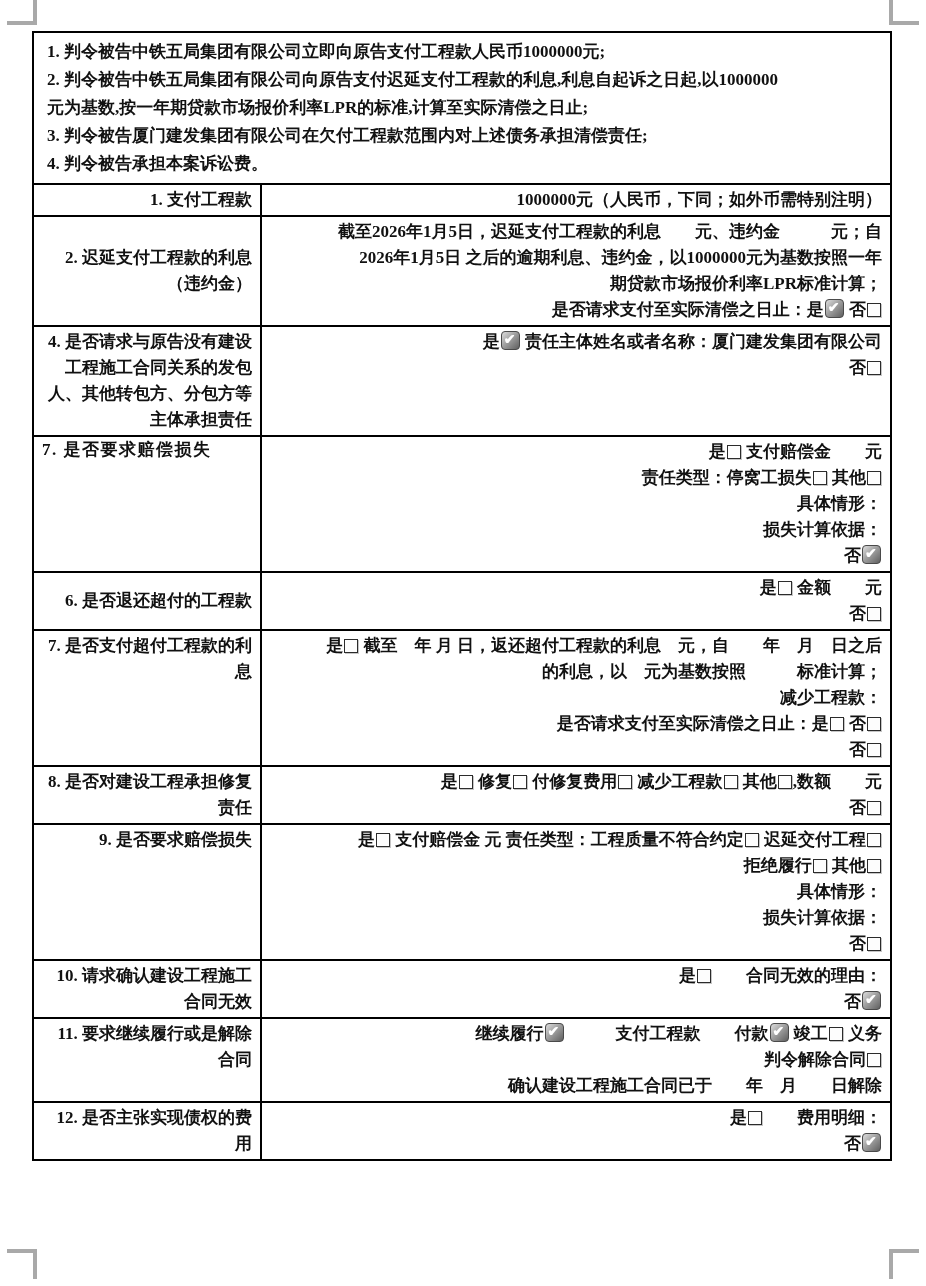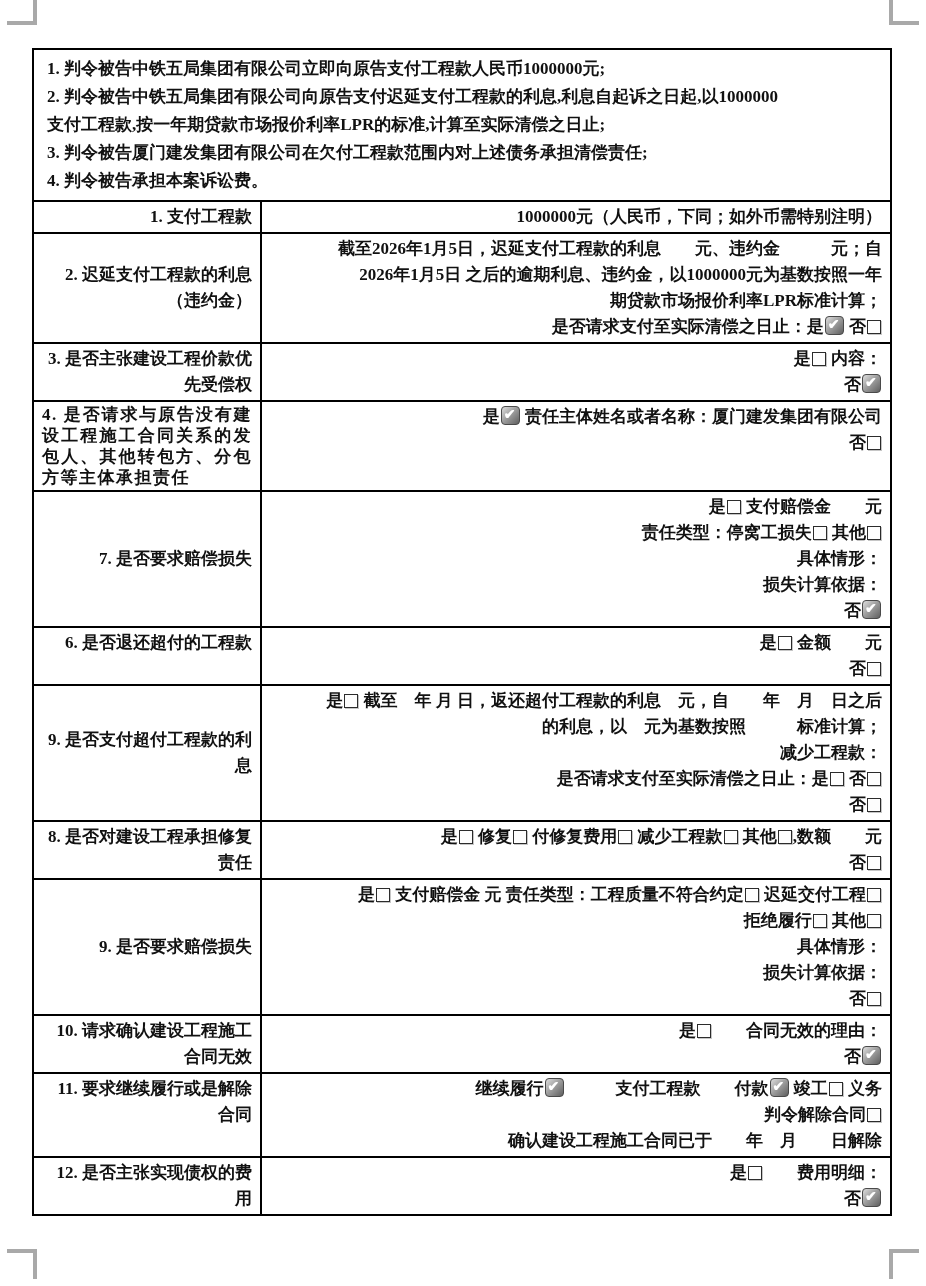--- a/index.html
+++ b/index.html
@@ -3,21 +3,21 @@
 <meta charset="utf-8">
 <style>
   html,body{margin:0;padding:0;background:#ffffff;}
   .page{
     position:relative;width:926px;height:1286px;background:#ffffff;overflow:hidden;
     font-family:"Liberation Serif","DejaVu Serif",serif;color:#111;font-weight:bold;
   }
   
   .mark{position:absolute;background:#a9a9a9;}
   
-  .doc{position:absolute;left:32px;top:31px;width:860px;margin-top:17px;}
+  .doc{position:absolute;left:32px;top:31px;width:860px;}
   .claims{border:2px solid #000;padding:5px 12px 5px 13px;font-size:17px;line-height:28px;}
   .claim-line{white-space:pre-wrap;}
   table.petition{border-collapse:collapse;width:100%;margin-top:-2px;table-layout:fixed;}
   td{border:2px solid #000;vertical-align:top;font-size:17px;padding:2px 8px;text-align:right;}
   td.lbl{width:210px;line-height:26px;vertical-align:top;}
   td.cnt{line-height:26px;padding-left:10px;}
   tr:nth-child(2) td.lbl, tr:nth-child(5) td.lbl,
   tr:nth-child(7) td.lbl, tr:nth-child(9) td.lbl{vertical-align:middle;}
   tr:nth-child(4) td.lbl{
     line-height:21px;text-align:justify;text-justify:inter-character;letter-spacing:1.5px;
@@ -52,21 +52,21 @@
   <div class="mark" style="left:33px;top:1249px;width:4px;height:30px;"></div>
   <div class="mark" style="left:7px;top:1249px;width:30px;height:4px;"></div>
   <div class="mark" style="left:889px;top:1249px;width:4px;height:30px;"></div>
   <div class="mark" style="left:889px;top:1249px;width:30px;height:4px;"></div>
 
   <div class="doc">
 
     <div class="claims">
         <div class="claim-line">1. 判令被告中铁五局集团有限公司立即向原告支付工程款人民币1000000元;</div>
         <div class="claim-line">2. 判令被告中铁五局集团有限公司向原告支付迟延支付工程款的利息,利息自起诉之日起,以1000000</div>
-        <div class="claim-line">支付工程款,按一年期贷款市场报价利率LPR的标准,计算至实际清偿之日止;</div>
+        <div class="claim-line">元为基数,按一年期贷款市场报价利率LPR的标准,计算至实际清偿之日止;</div>
         <div class="claim-line">3. 判令被告厦门建发集团有限公司在欠付工程款范围内对上述债务承担清偿责任;</div>
         <div class="claim-line">4. 判令被告承担本案诉讼费。</div>
       </div>
 
     <table class="petition">
       <colgroup>
           <col style="width:228px">
           <col>
         </colgroup>
       <tbody>
@@ -76,27 +76,20 @@
               <div class="cline"><span class="run">1000000元（人民币，下同；如外币需特别注明）</span></div>
             </td>
           </tr>
           <tr>
             <td class="lbl">2. 迟延支付工程款的利息（违约金）</td>
             <td class="cnt">
               <div class="cline"><span class="run">截至2026年1月5日，迟延支付工程款的利息　　元、违约金　　　元；自</span></div>
               <div class="cline"><span class="run">2026年1月5日 之后的逾期利息、违约金，以1000000元为基数按照一年</span></div>
               <div class="cline"><span class="run">期贷款市场报价利率LPR标准计算；</span></div>
               <div class="cline"><span class="run">是否请求支付至实际清偿之日止：是</span><span class="cb on"></span><span class="run"> 否</span><span class="cb off"></span></div>
-            </td>
-          </tr>
-          <tr>
-            <td class="lbl">3. 是否主张建设工程价款优先受偿权</td>
-            <td class="cnt">
-              <div class="cline"><span class="run">是</span><span class="cb off"></span><span class="run"> 内容：</span></div>
-              <div class="cline"><span class="run">否</span><span class="cb on"></span></div>
             </td>
           </tr>
           <tr>
             <td class="lbl">4. 是否请求与原告没有建设工程施工合同关系的发包人、其他转包方、分包方等主体承担责任</td>
             <td class="cnt">
               <div class="cline"><span class="run">是</span><span class="cb on"></span><span class="run"> 责任主体姓名或者名称：厦门建发集团有限公司</span></div>
               <div class="cline"><span class="run">否</span><span class="cb off"></span></div>
             </td>
           </tr>
           <tr>
@@ -110,21 +103,21 @@
             </td>
           </tr>
           <tr>
             <td class="lbl">6. 是否退还超付的工程款</td>
             <td class="cnt">
               <div class="cline"><span class="run">是</span><span class="cb off"></span><span class="run"> 金额　　元</span></div>
               <div class="cline"><span class="run">否</span><span class="cb off"></span></div>
             </td>
           </tr>
           <tr>
-            <td class="lbl">9. 是否支付超付工程款的利息</td>
+            <td class="lbl">7. 是否支付超付工程款的利息</td>
             <td class="cnt">
               <div class="cline"><span class="run">是</span><span class="cb off"></span><span class="run"> 截至　年 月 日，返还超付工程款的利息　元，自　　年　月　日之后</span></div>
               <div class="cline"><span class="run">　　　的利息，以　元为基数按照　　　标准计算；</span></div>
               <div class="cline"><span class="run">　　　减少工程款：</span></div>
               <div class="cline"><span class="run">　　　是否请求支付至实际清偿之日止：是</span><span class="cb off"></span><span class="run"> 否</span><span class="cb off"></span></div>
               <div class="cline"><span class="run">否</span><span class="cb off"></span></div>
             </td>
           </tr>
           <tr>
             <td class="lbl">8. 是否对建设工程承担修复责任</td>

